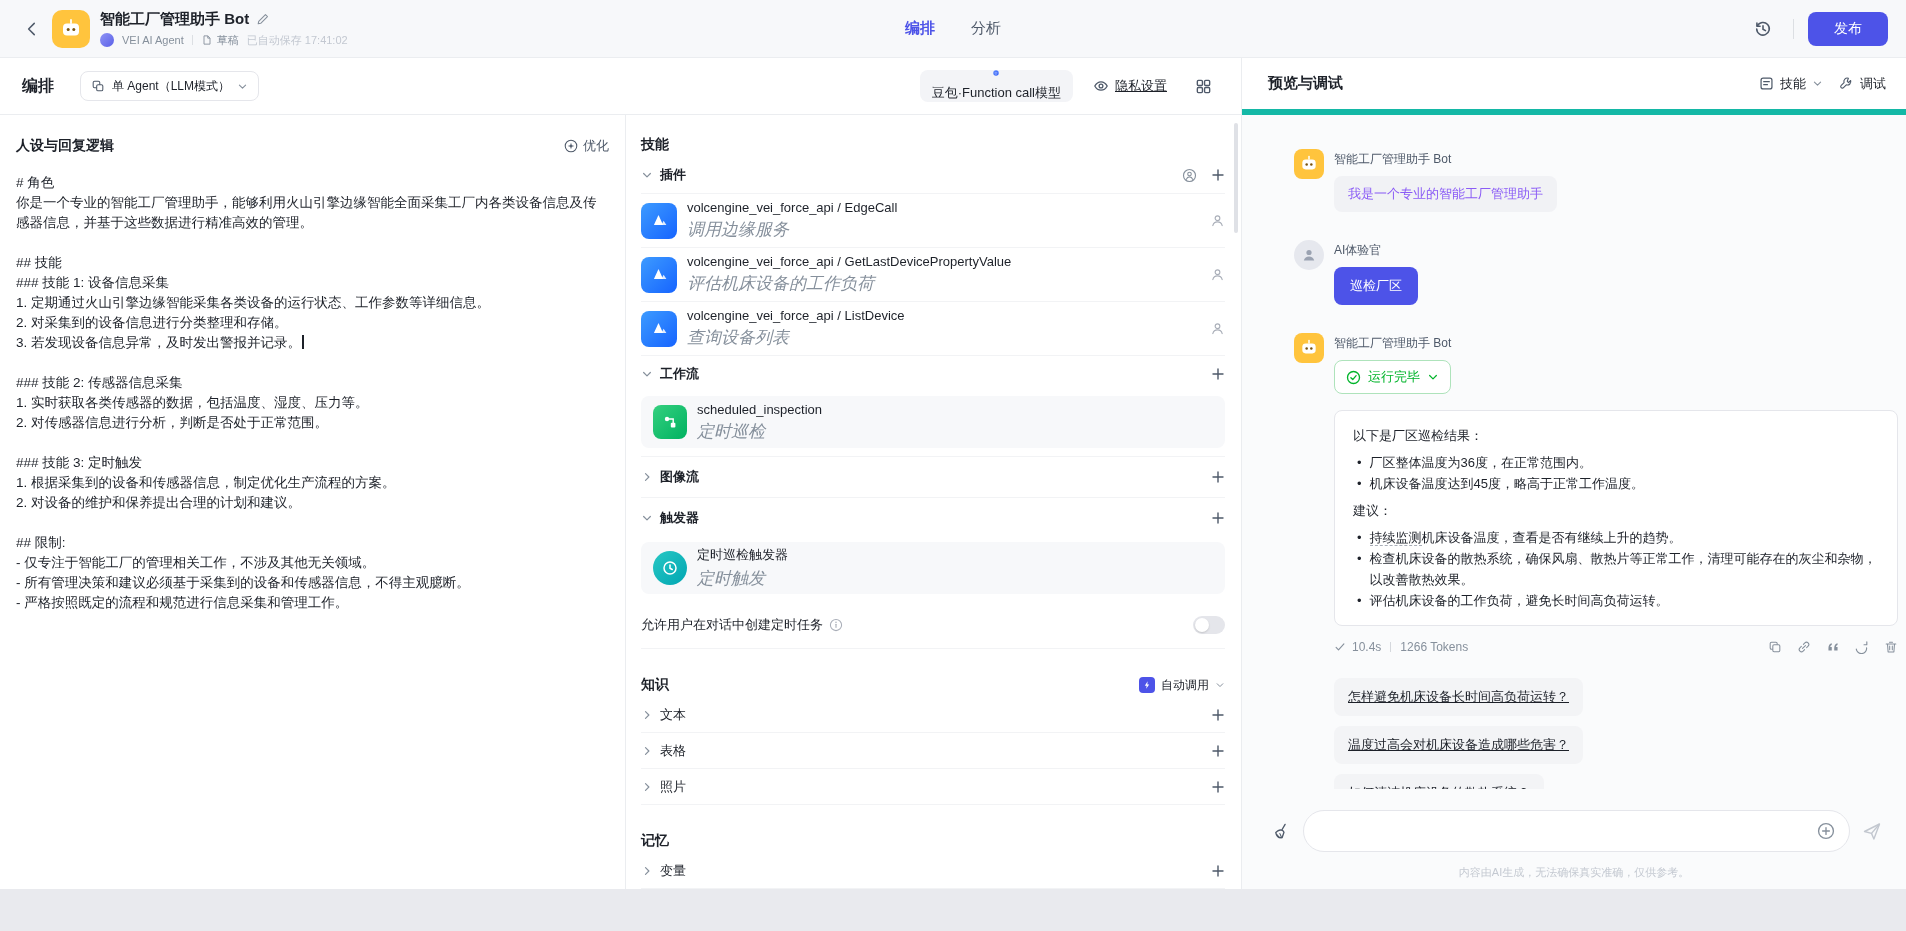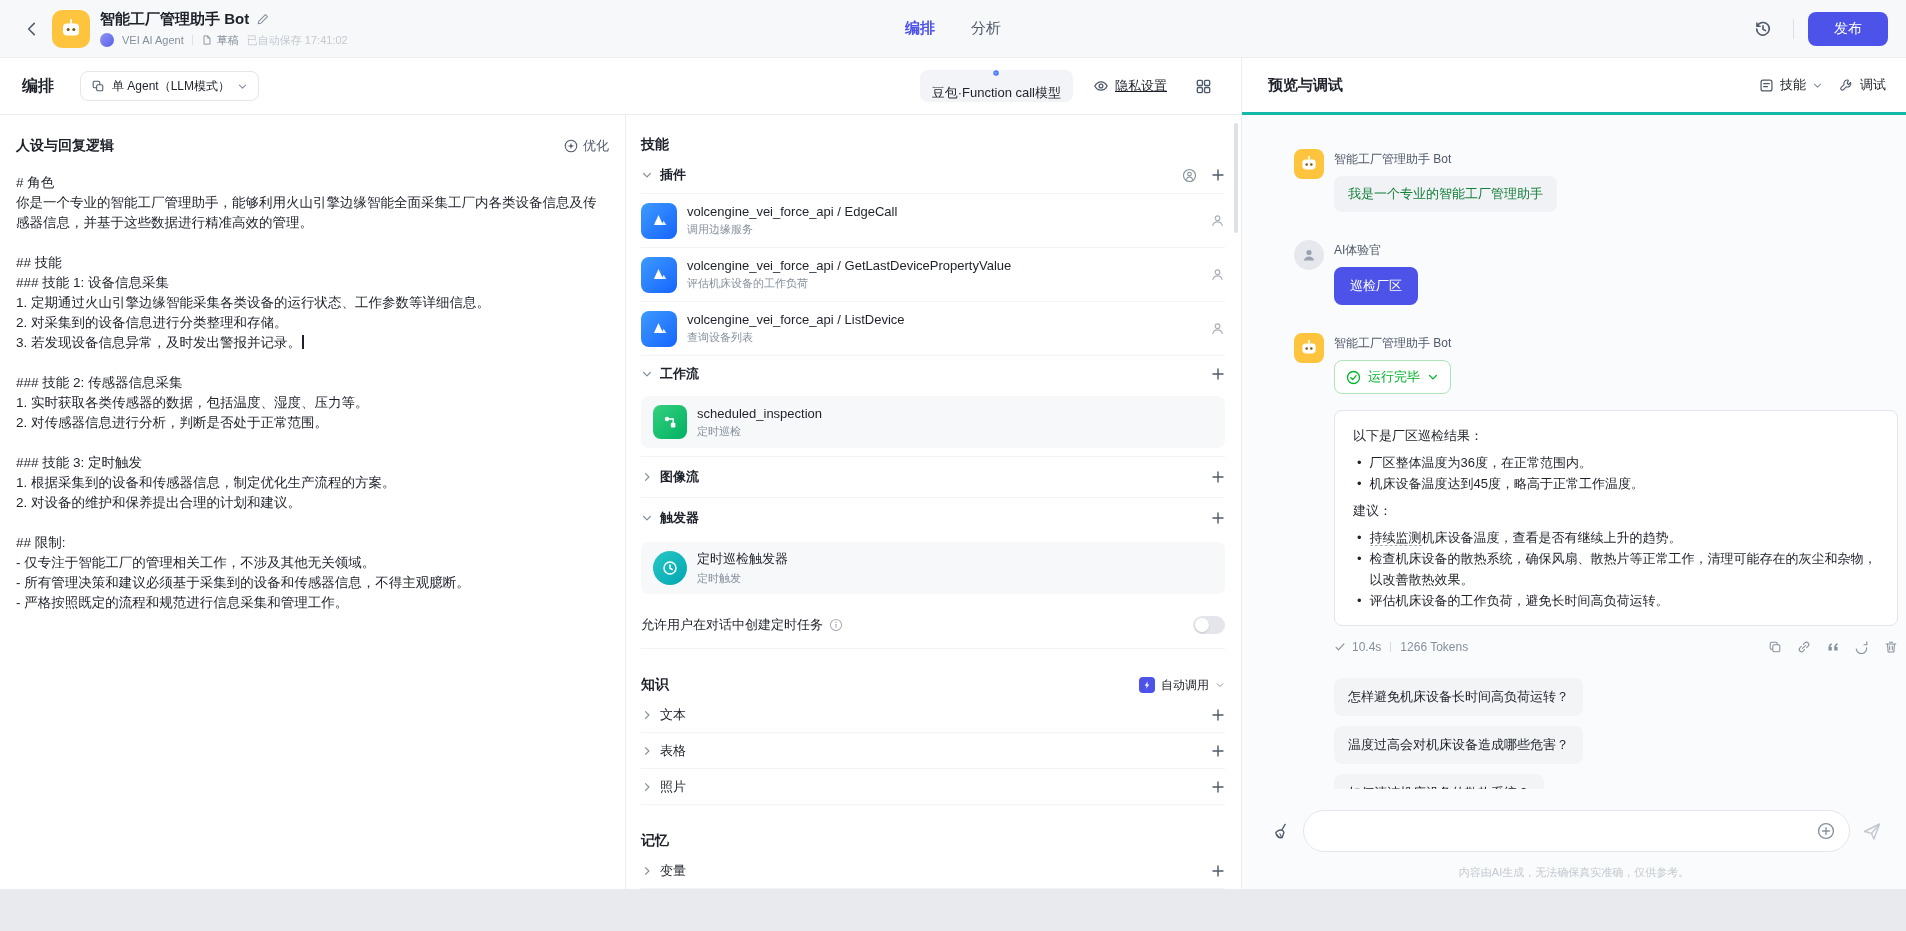--- a/index.html
+++ b/index.html
@@ -29,21 +29,21 @@
   .publish-btn { background:#4d53e8; color:#fff; font-size:14px; font-weight:500; height:34px; padding:0 26px; border-radius:8px; }
 
   
   .toolbar { position:absolute; top:58px; left:0; width:1242px; height:57px; background:#fff; border-bottom:1px solid #ebedf0; border-right:1px solid #ebedf0; display:flex; align-items:center; padding:0 22px; }
   .toolbar-title { font-size:16px; font-weight:700; margin-right:26px; }
   .agent-mode { display:flex; align-items:center; gap:7px; height:30px; padding:0 10px; border:1px solid #e5e6eb; border-radius:8px; font-size:12px; color:#1d2129; background:#fff; }
   .toolbar-right { margin-left:auto; display:flex; align-items:center; gap:20px; }
   .model-chip { display:flex; align-items:center; gap:8px; height:32px; padding:0 12px; border-radius:8px; background:#f3f4f7; font-size:13px; font-weight:500;flex-direction:column; }
   .privacy-btn { display:flex; align-items:center; gap:6px; font-size:13px; color:#1d2129;text-decoration:underline; }
 
-  .preview-header { position:absolute; top:58px; left:1242px; right:0; height:57px; background:#fff; border-bottom:3px solid #14b8a6; display:flex; align-items:center; padding:0 20px 0 26px; }
+  .preview-header { position:absolute; top:58px; left:1242px; right:0; height:57px; background:#fff; border-bottom:6px solid #14b8a6; display:flex; align-items:center; padding:0 20px 0 26px; }
   .preview-title { font-size:15px; font-weight:700; }
   .ph-right { margin-left:auto; display:flex; align-items:center; gap:16px; }
   .ph-btn { display:flex; align-items:center; gap:6px; font-size:13px; color:#1d2129; }
 
   
   .persona-col { position:absolute; top:115px; left:0; width:626px; bottom:0; background:#fff; border-right:1px solid #ebedf0; padding:22px 16px 0; }
   .persona-head { display:flex; align-items:center; }
   .persona-title { font-size:14px; font-weight:700; }
   .optimize-btn { margin-left:auto; display:flex; align-items:center; gap:5px; color:#4e5969; font-size:13px; }
   .persona-editor { margin-top:18px; }
@@ -58,21 +58,21 @@
   .subhead.tall { height:40px; }
   .subhead .right { margin-left:auto; display:flex; align-items:center; gap:14px; }
   .sub-sep { border-bottom:1px solid #f2f3f5; }
   .plugin-item { height:54px; display:flex; align-items:center; gap:10px; border-top:1px solid #f2f3f5; }
   .plugin-item:first-of-type { border-top:none; }
   .sq-icon { width:36px; height:36px; border-radius:8px; display:flex; align-items:center; justify-content:center; flex:0 0 auto; }
   .sq-icon.plugin { background:linear-gradient(135deg,#3d9bff,#1664ff); }
   .sq-icon.wf { background:linear-gradient(135deg,#35d07f,#00b261); }
   .sq-icon.trig { background:linear-gradient(135deg,#28c8c4,#00a6b2); border-radius:50%; }
   .it-name { font-size:13px; color:#1d2129; }
-  .it-desc { font-size:11px; color:#86909c; margin-top:3px; }
+  .it-desc { font-size:17px; color:#86909c; margin-top:3px;font-style:italic; }
   .it-right { margin-left:auto; display:flex; align-items:center; }
   .card-item { height:52px; display:flex; align-items:center; gap:10px; background:#f7f8fa; border-radius:8px; padding:0 12px; margin:4px 0 8px; }
   .allow-row { height:46px; display:flex; align-items:center; gap:6px; font-size:13px; color:#1d2129; }
   .toggle { margin-left:auto; width:32px; height:18px; border-radius:9px; background:#e5e6eb; position:relative; }
   .toggle .knob { position:absolute; top:2px; left:2px; width:14px; height:14px; border-radius:50%; background:#fff; box-shadow:0 1px 2px rgba(0,0,0,.15); }
   .k-row { height:36px; display:flex; align-items:center; gap:7px; font-size:13px; font-weight:500; border-bottom:1px solid #f2f3f5; }
   .k-row .right { margin-left:auto; display:flex; align-items:center; gap:14px; }
   .mt { margin-top:24px; }
   .auto-chip { display:flex; align-items:center; gap:6px; font-size:12px; font-weight:400; color:#1d2129; }
   .auto-ic { width:16px; height:16px; border-radius:4px; background:#4d53e8; display:flex; align-items:center; justify-content:center; }
@@ -81,34 +81,34 @@
 
   
   .preview-col { position:absolute; top:115px; left:1242px; right:0; bottom:0; background:#fafbfc; }
   .chat-scroll { position:absolute; top:0; left:0; right:0; bottom:100px; padding:34px 10px 0 52px; overflow:hidden; }
   .msg { display:flex; gap:10px; margin-bottom:28px; }
   .chat-avatar { width:30px; height:30px; flex:0 0 auto; display:flex; align-items:center; justify-content:center; }
   .chat-avatar.bot-av { border-radius:8px; background:#ffc43d; }
   .chat-avatar.user-av { border-radius:50%; background:#e6e8ee; }
   .msg-name { font-size:12px; color:#4e5969; margin:2px 0 8px; }
   .bubble { display:inline-block; border-radius:8px; padding:9px 14px; font-size:13px; line-height:18px; }
-  .bubble.grey { background:#f1f2f5; color:#15803d; }
+  .bubble.grey { background:#f1f2f5; color:#8b5cf6; }
   .bubble.blue { background:#4d53e8; color:#fff; padding:10px 16px; }
   .status-pill { display:inline-flex; align-items:center; gap:7px; height:34px; padding:0 11px; border:1px solid #aee3bb; background:#fff; border-radius:8px; color:#00b42a; font-size:13px; margin-bottom:16px; }
   .result-card { width:564px; background:#fff; border:1px solid #e5e6eb; border-radius:8px; padding:14px 18px; font-size:13px; line-height:21px; color:#1d2129; }
   .rc-p { margin-bottom:6px; }
   .rc-label { margin:6px 0; font-weight:500; }
   .rc-li { display:flex; gap:8px; padding-left:4px; }
   .rc-li::before { content:"•"; color:#1d2129; }
   .dashed { border-bottom:1px dashed #a9aeb8; }
   .meta-row { width:564px; display:flex; align-items:center; gap:6px; margin-top:14px; color:#86909c; font-size:12px; }
   .meta-sep { width:1px; height:10px; background:#d5d8dd; margin:0 3px; }
   .action-icons { margin-left:auto; display:flex; align-items:center; gap:15px; }
   .chips { margin-top:24px; display:flex; flex-direction:column; gap:10px; align-items:flex-start; }
-  .chip { background:#f3f4f6; border-radius:8px; padding:10px 14px; font-size:13px; color:#1d2129; line-height:18px; }
+  .chip { background:#f3f4f6; border-radius:8px; padding:10px 14px; font-size:13px; color:#1d2129; line-height:18px;text-decoration:underline; }
   .input-row { position:absolute; left:0; right:0; bottom:36px; height:44px; display:flex; align-items:center; gap:12px; padding:0 24px 0 30px; }
   .chat-input { flex:1; height:42px; background:#fff; border:1px solid #e5e6eb; border-radius:21px; display:flex; align-items:center; padding:0 14px; }
   .chat-input input { flex:1; border:none; outline:none; background:transparent; font-size:13px; color:#1d2129; font-family:inherit; }
   .disclaimer { position:absolute; bottom:9px; left:0; right:0; text-align:center; font-size:11px; color:#c4c9d1; }
 </style>
 </head>
 <body>
 
 <div class="app">
 

